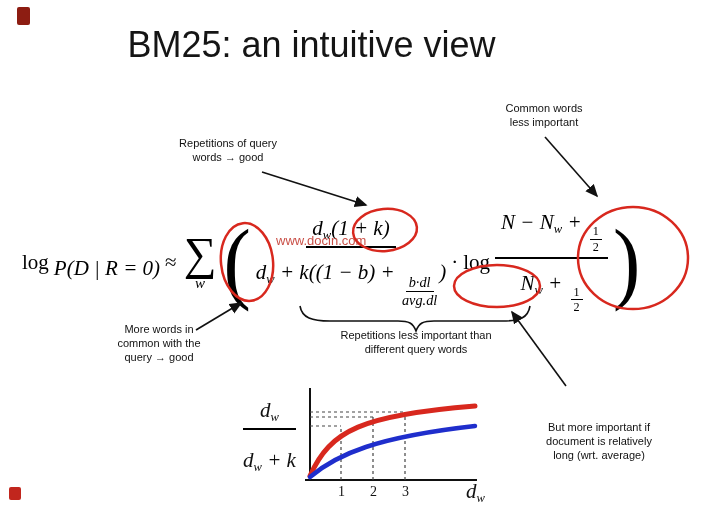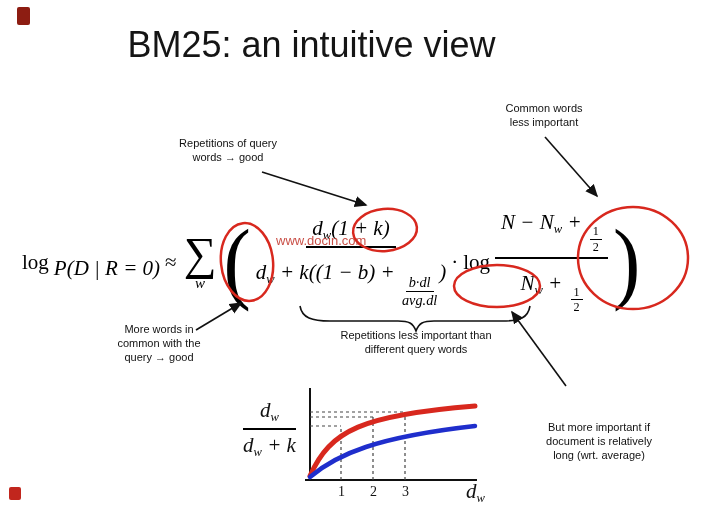--- a/index.html
+++ b/index.html
@@ -76,21 +76,21 @@
   
   .overlay { position:absolute; left:0; top:0; z-index:5; pointer-events:none; }
 
   
   .graph-svg { position:absolute; left:235px; top:384px; z-index:2; }
   .graph-ylabel {
     position:absolute; left:243px; top:398px; z-index:2;
     font-family:"Liberation Serif", serif; font-size:21px; font-style:italic;
   }
   .graph-ylabel .num { border-bottom:2px solid #000; padding:0 8px 3px; text-align:center; }
-  .graph-ylabel .den { padding-top:3px; text-align:center; }
+  .graph-ylabel .den { padding-top:18px; text-align:center; }
   .graph-xlabel {
     position:absolute; left:466px; top:479px; z-index:2;
     font-family:"Liberation Serif", serif; font-size:21px; font-style:italic;
   }
   svg text { font-family:"Liberation Serif", serif; font-size:14px; fill:#111; }
 </style>
 </head>
 <body>
 
 <div class="logo-tl"></div>

